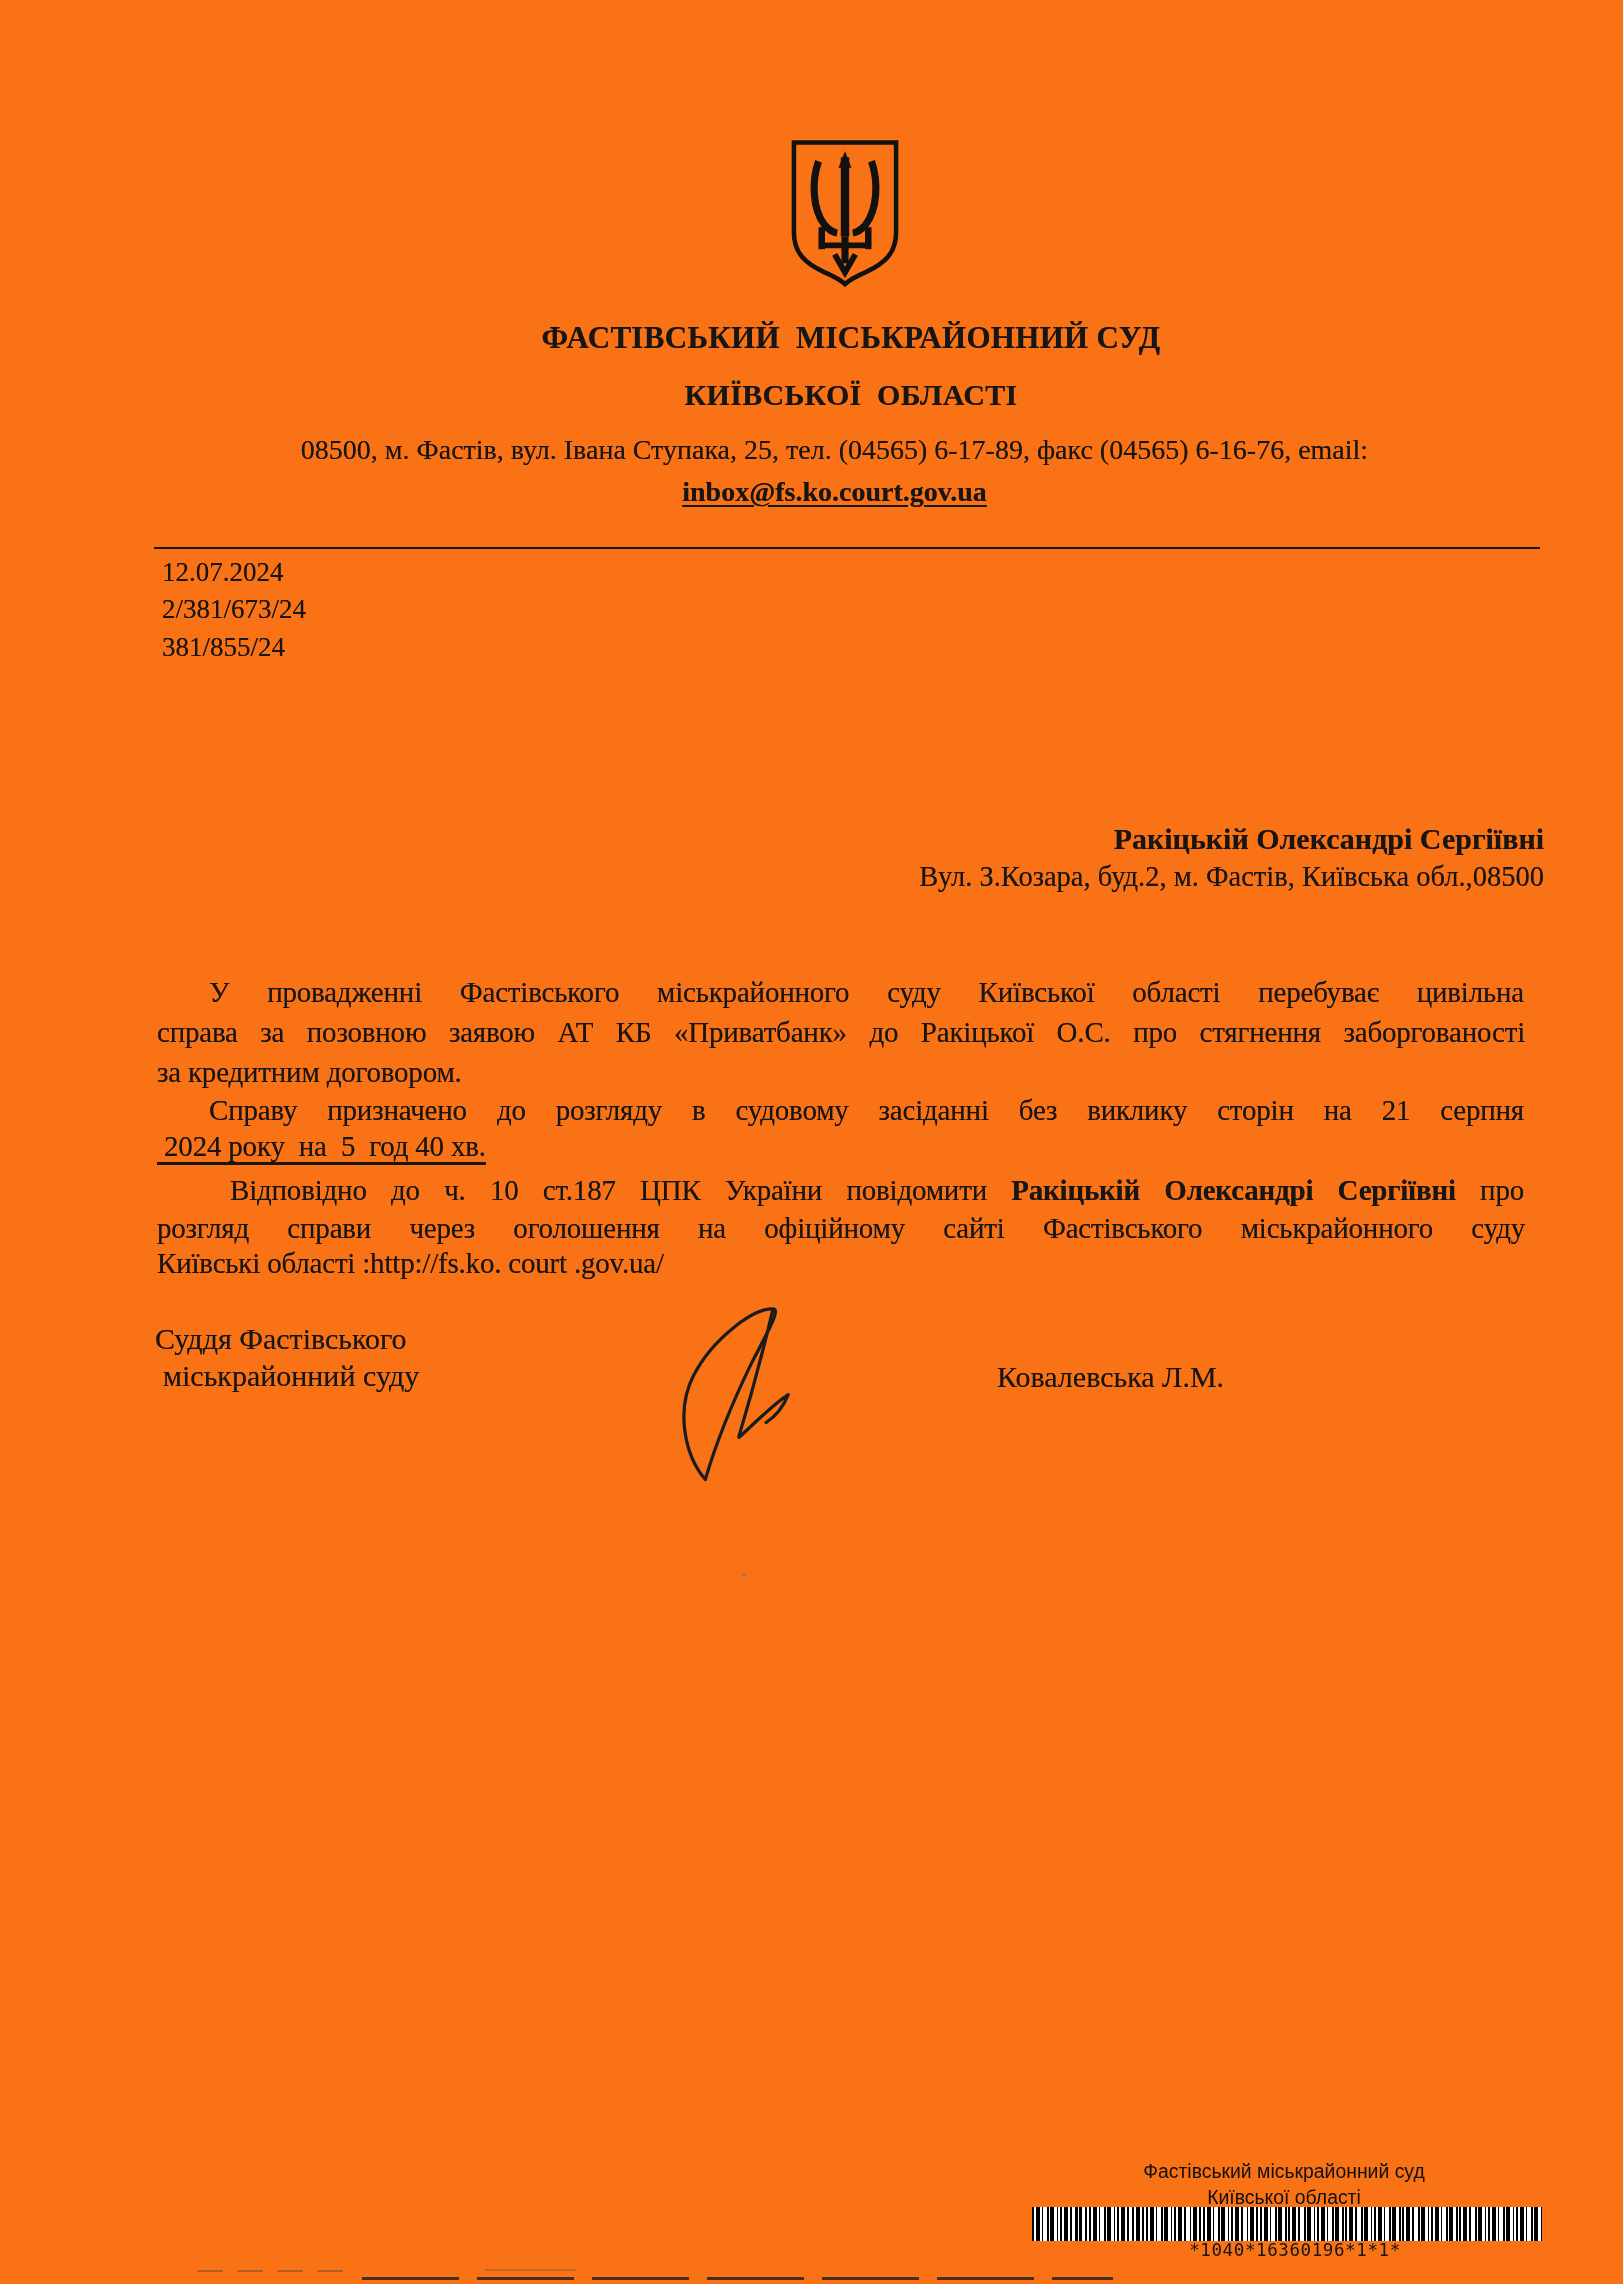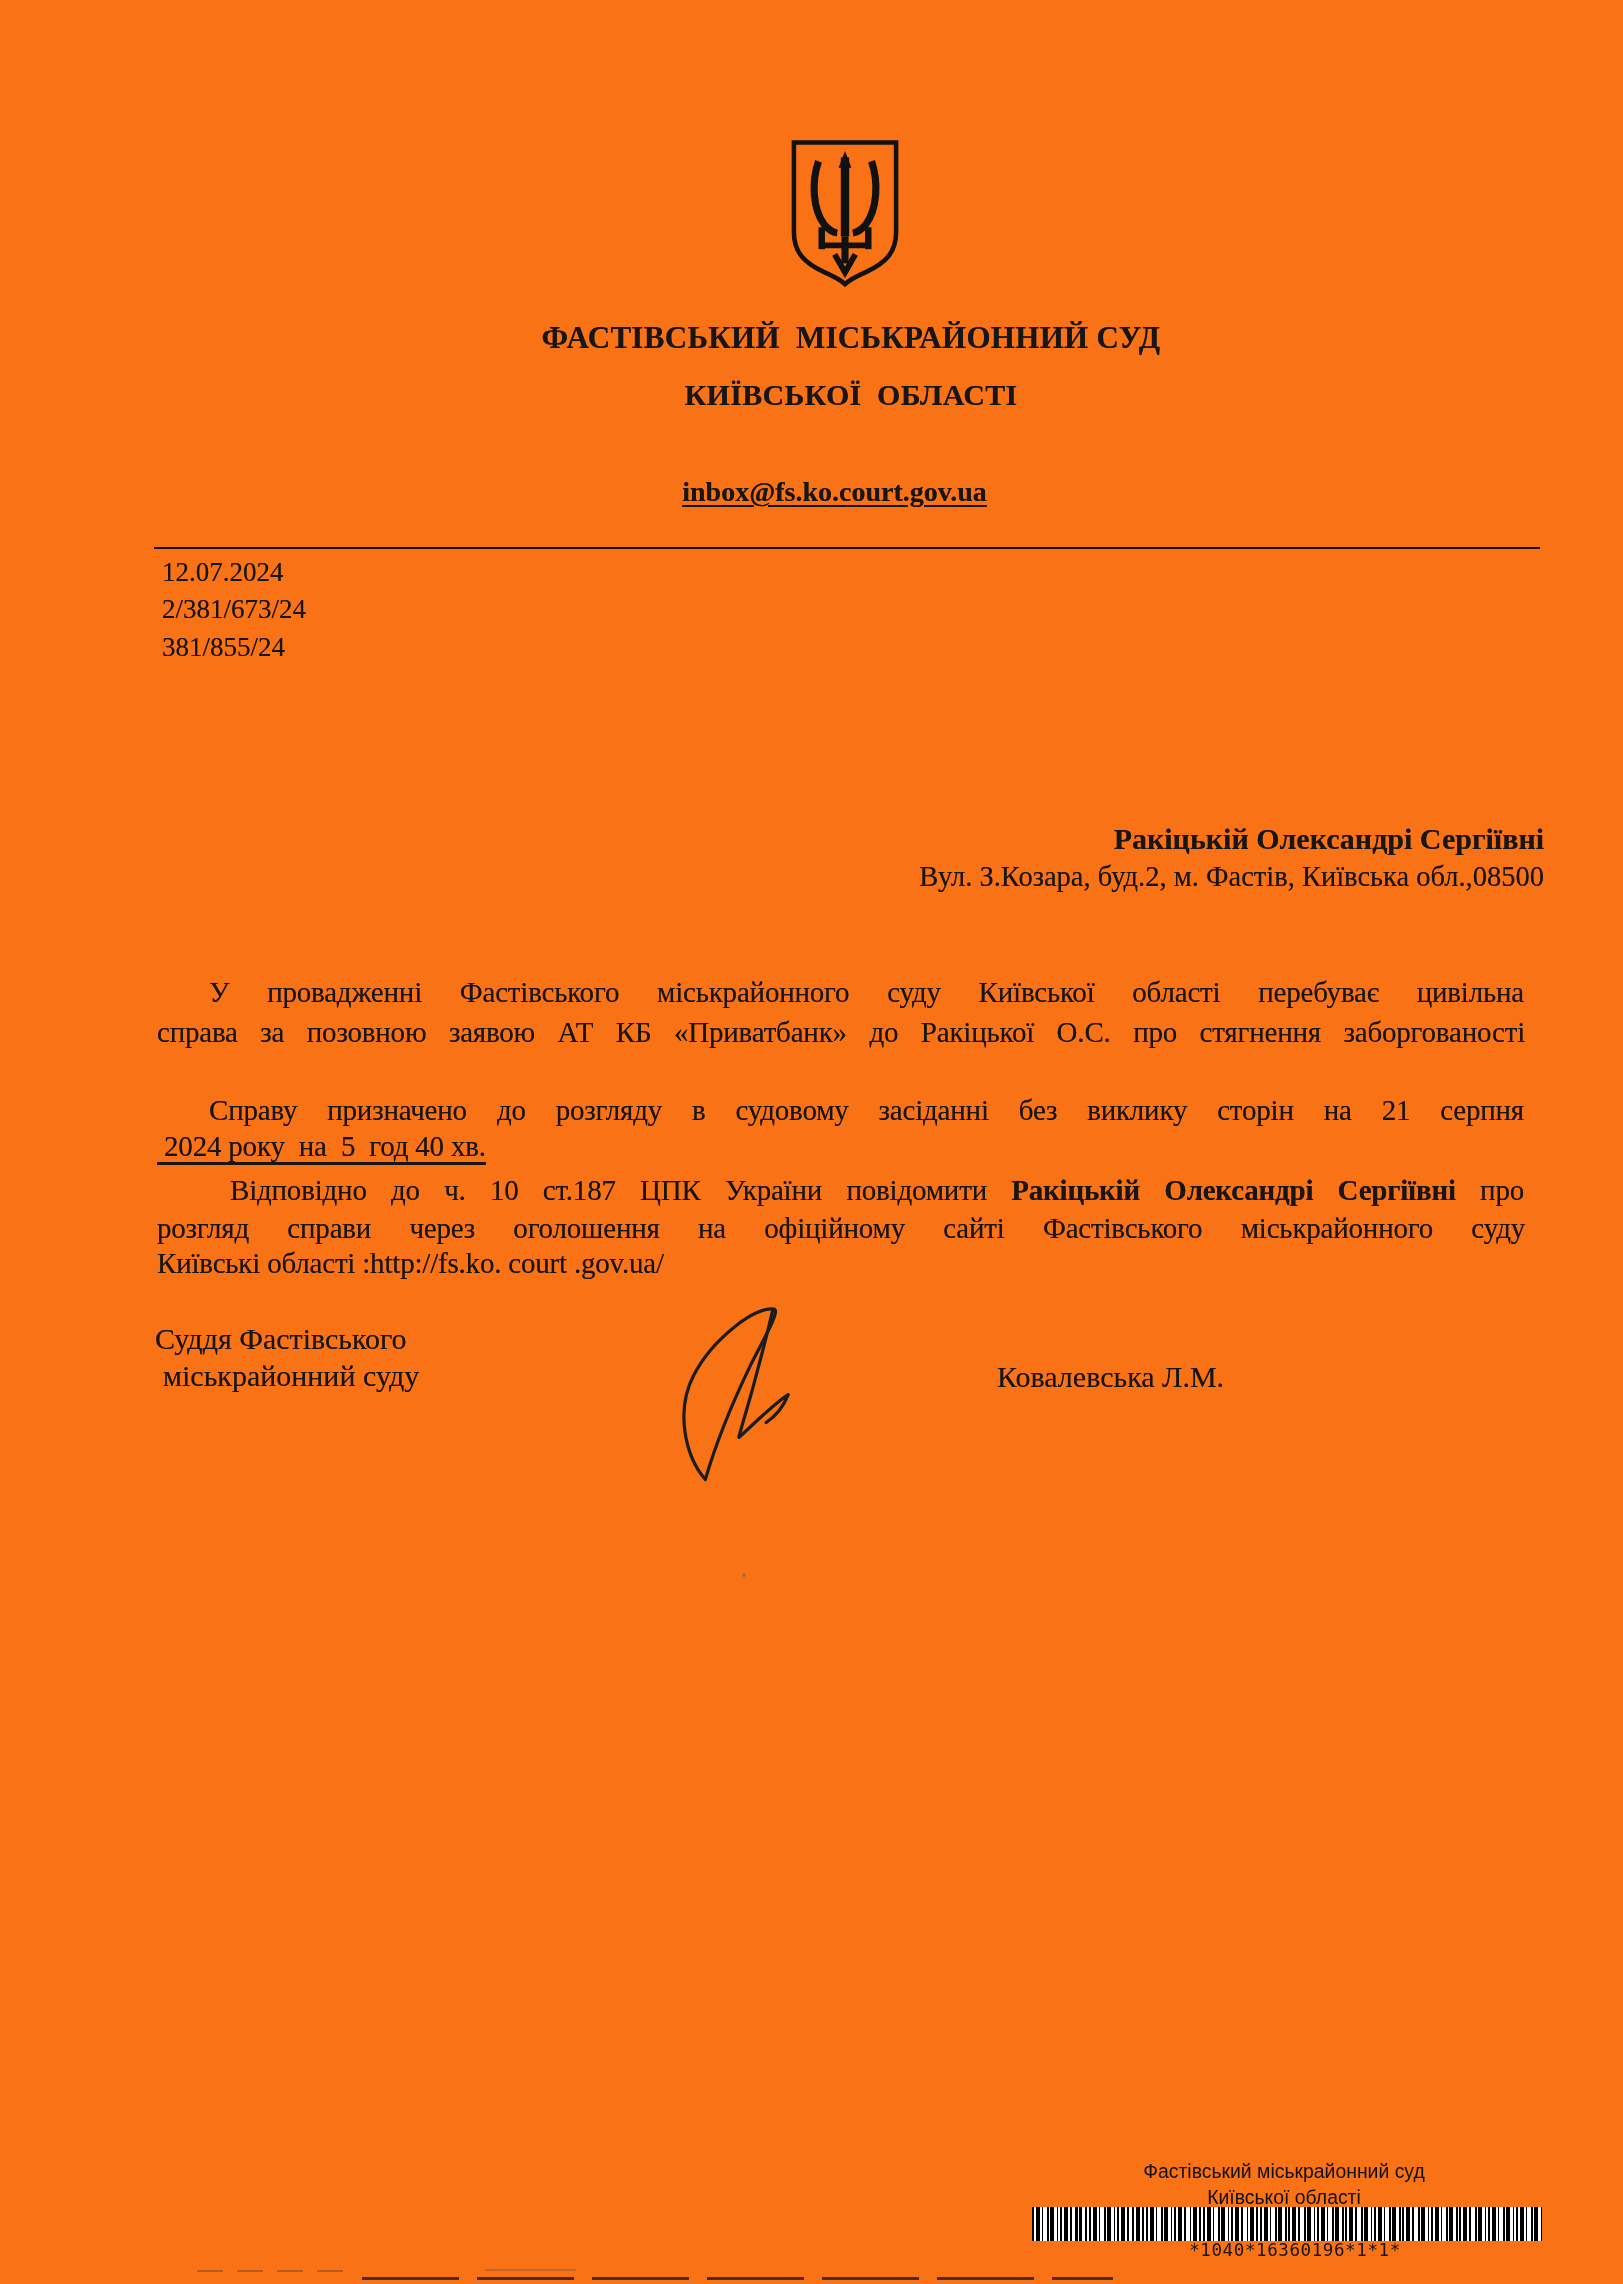--- a/index.html
+++ b/index.html
@@ -82,32 +82,34 @@
       <path d="M52,138 V172" stroke="#111" stroke-width="10"></path>
       <path d="M124,138 V172" stroke="#111" stroke-width="10"></path>
       <path d="M52,166 H124" stroke="#111" stroke-width="9"></path>
       <path d="M88,152 V194" stroke="#111" stroke-width="11"></path>
       <path d="M72,180 L88,208 L104,180" fill="none" stroke="#111" stroke-width="9"></path>
     </svg>
   </div>
 
   <div class="abs scan title-wrap court-title t1">ФАСТІВСЬКИЙ  МІСЬКРАЙОННИЙ СУД</div>
   <div class="abs scan title-wrap court-title t2">КИЇВСЬКОЇ  ОБЛАСТІ</div>
+  <div class="abs scan addr-wrap addr">08500, м. Фастів, вул. Івана Ступака, 25, тел. (04565) 6-17-89, факс (04565) 6-16-76, email:</div>
   <div class="abs scan addr-wrap email">inbox@fs.ko.court.gov.ua</div>
   <div class="abs hrule"></div>
 
   <div class="abs scan ref" style="top:557px;">12.07.2024</div>
   <div class="abs scan ref" style="top:594px;">2/381/673/24</div>
   <div class="abs scan ref" style="top:632px;text-align:right;">381/855/24</div>
 
   <div class="abs scan rcpt rcpt-name">Ракіцькій Олександрі Сергіївні</div>
   <div class="abs scan rcpt rcpt-addr">Вул. З.Козара, буд.2, м. Фастів, Київська обл.,08500</div>
 
   <div class="abs scan bline just" style="top:1015px;">справа за позовною заявою АТ КБ «Приватбанк» до Ракіцької О.С. про стягнення заборгованості</div>
   <div class="abs scan bline just ind1" style="top:975px;">У провадженні Фастівського міськрайонного суду Київської області перебуває цивільна</div>
+  <div class="abs scan bline" style="top:1055px;">за кредитним договором.</div>
   <div class="abs scan bline just ind1" style="top:1093px;">Справу призначено до розгляду в судовому засіданні без виклику сторін на 21 серпня</div>
   <div class="abs scan bline" style="top:1129px;">
     <span class="uline"> 2024 року  на  5  год 40 хв.</span>
   </div>
   <div class="abs scan bline just ind2" style="top:1173px;">
     <span>Відповідно до ч. 10 ст.187 ЦПК України повідомити </span><span class="b">Ракіцькій Олександрі Сергіївні</span><span> про</span>
   </div>
   <div class="abs scan bline just" style="top:1211px;">розгляд справи через оголошення на офіційному сайті Фастівського міськрайонного суду</div>
   <div class="abs scan bline" style="top:1246px;">Київські області :http://fs.ko. court .gov.ua/</div>
 

